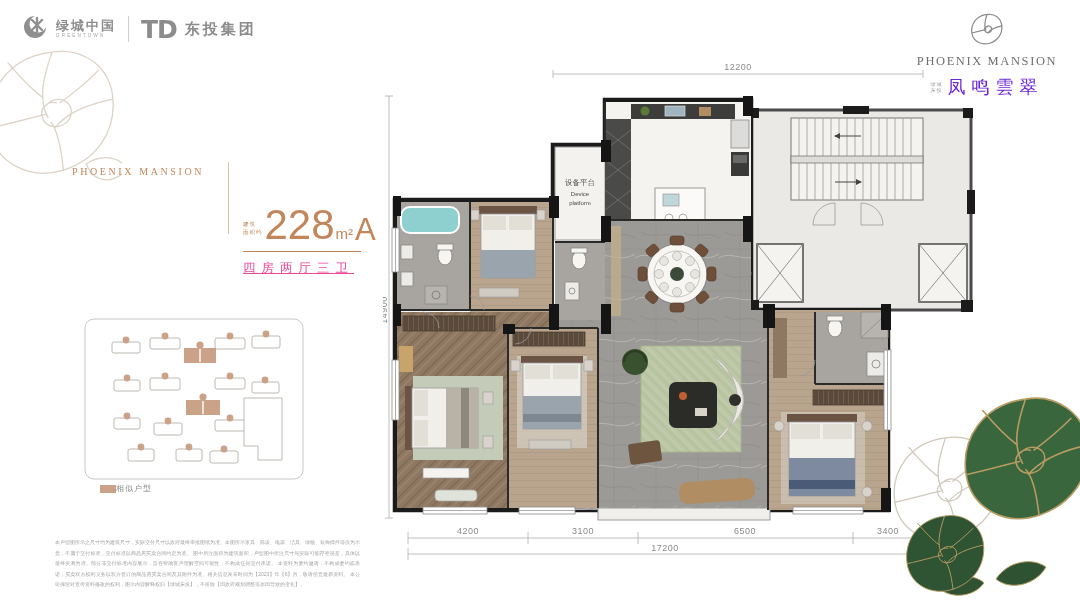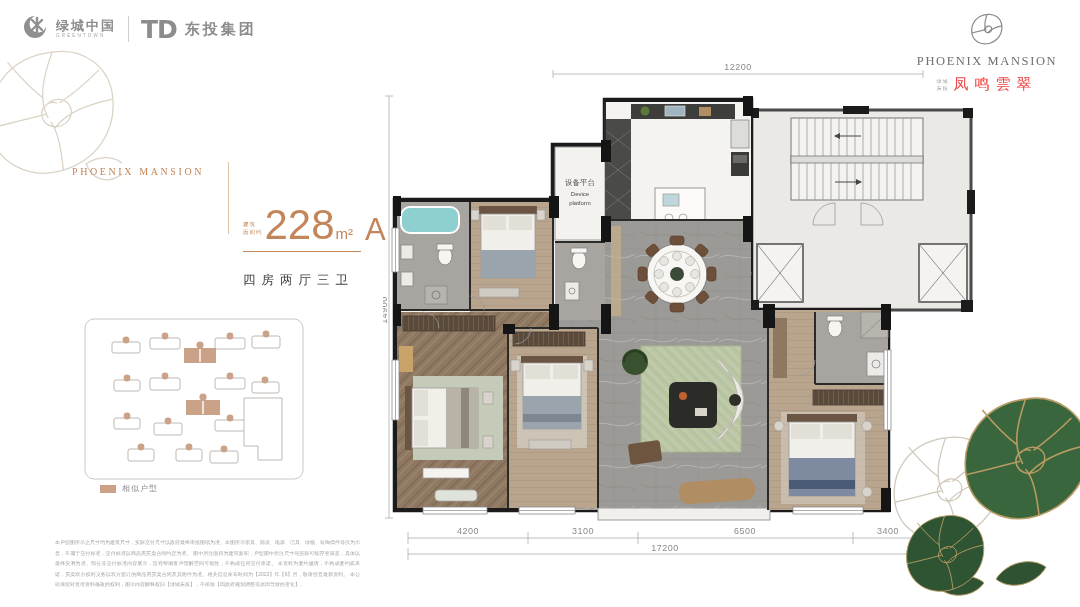--- a/index.html
+++ b/index.html
@@ -16,40 +16,40 @@
   .gt-cn{font-size:13px;font-weight:bold;letter-spacing:2px;color:#8c8c8c;}
   .gt-en{font-size:4.5px;letter-spacing:2.2px;margin-top:2px;color:#a5a5a5;}
   .logo-divider{width:1px;height:26px;background:#cfcfcf;margin:0 4px;}
   .td-mono{font-size:25px;font-weight:900;letter-spacing:-1px;color:#8c8c8c;font-family:"DejaVu Sans",sans-serif;}
   .dt-cn{font-size:15px;font-weight:bold;letter-spacing:3px;color:#8c8c8c;}
 
   .brand{right:18px;top:12px;width:150px;display:flex;flex-direction:column;align-items:center;color:#7d7d7d;}
   .brand-en{font-family:"Liberation Serif",serif;font-size:12.5px;letter-spacing:1.6px;margin-top:4px;white-space:nowrap;color:#6f6f6f;}
   .brand-cnrow{display:flex;align-items:center;gap:5px;margin-top:6px;}
   .brand-prefix{display:flex;flex-direction:column;font-size:5px;line-height:1.3;color:#9a9a9a;letter-spacing:1px;}
-  .brand-cn{font-family:"Liberation Serif",serif;font-size:15px;letter-spacing:6px;color:#ef4444;}
+  .brand-cn{font-family:"Liberation Serif",serif;font-size:18px;letter-spacing:6px;color:#6d28d9;}
 
   
   .title-block{left:62px;top:158px;display:flex;align-items:flex-start;}
   .t-left{display:flex;flex-direction:column;align-items:center;width:152px;}
   .t-name{font-family:"Liberation Serif",serif;font-size:47px;color:#C2865A;letter-spacing:8px;line-height:1.1;}
   .t-name-en{font-family:"Liberation Serif",serif;font-size:10px;color:#C2865A;letter-spacing:2.6px;margin-top:8px;white-space:nowrap;}
   .t-divider{width:1px;height:72px;background:#ddc5ab;margin:4px 14px 0 14px;}
   .t-right{display:flex;flex-direction:column;}
   .t-arearow{display:flex;align-items:flex-end;color:#C2865A;}
   .t-areaprefix{display:flex;flex-direction:column;font-size:5.5px;line-height:1.4;margin-bottom:7px;margin-right:2px;letter-spacing:1px;}
   .t-areanum{font-size:42px;line-height:0.9;font-family:"Liberation Sans",sans-serif;margin-top:48px;}
-  .t-areaunit{font-size:15px;margin:0 12px 2px 1px;}
+  .t-areaunit{font-size:15px;margin:0 2px 2px 1px;}
   .t-areatype{font-size:31px;line-height:0.9;}
   .t-underline{height:1px;background:#C2865A;margin-top:7px;width:118px;}
-  .t-layout{font-size:12.5px;color:#404040;letter-spacing:6px;margin-top:20px;white-space:nowrap;}
+  .t-layout{font-size:12.5px;color:#ec4899;letter-spacing:6px;margin-top:8px;white-space:nowrap;text-decoration:underline;}
 
   
   .siteplan{left:84px;top:318px;}
-  .legend{left:100px;top:483px;display:flex;align-items:center;gap:6px;}
+  .legend{left:100px;top:483px;display:flex;align-items:center;}
   .legend-swatch{width:16px;height:8px;background:#C9A287;}
   .legend-label{font-size:8px;color:#8e8e8e;letter-spacing:1px;}
 
   
   .disclaimer{left:55px;top:537px;width:305px;color:#a3a3a3;font-size:5px;line-height:2.1;text-align:justify;}
 
   
   .rose-tl{left:-18px;top:42px;}
   .rose-br{right:0;bottom:0;}
 

